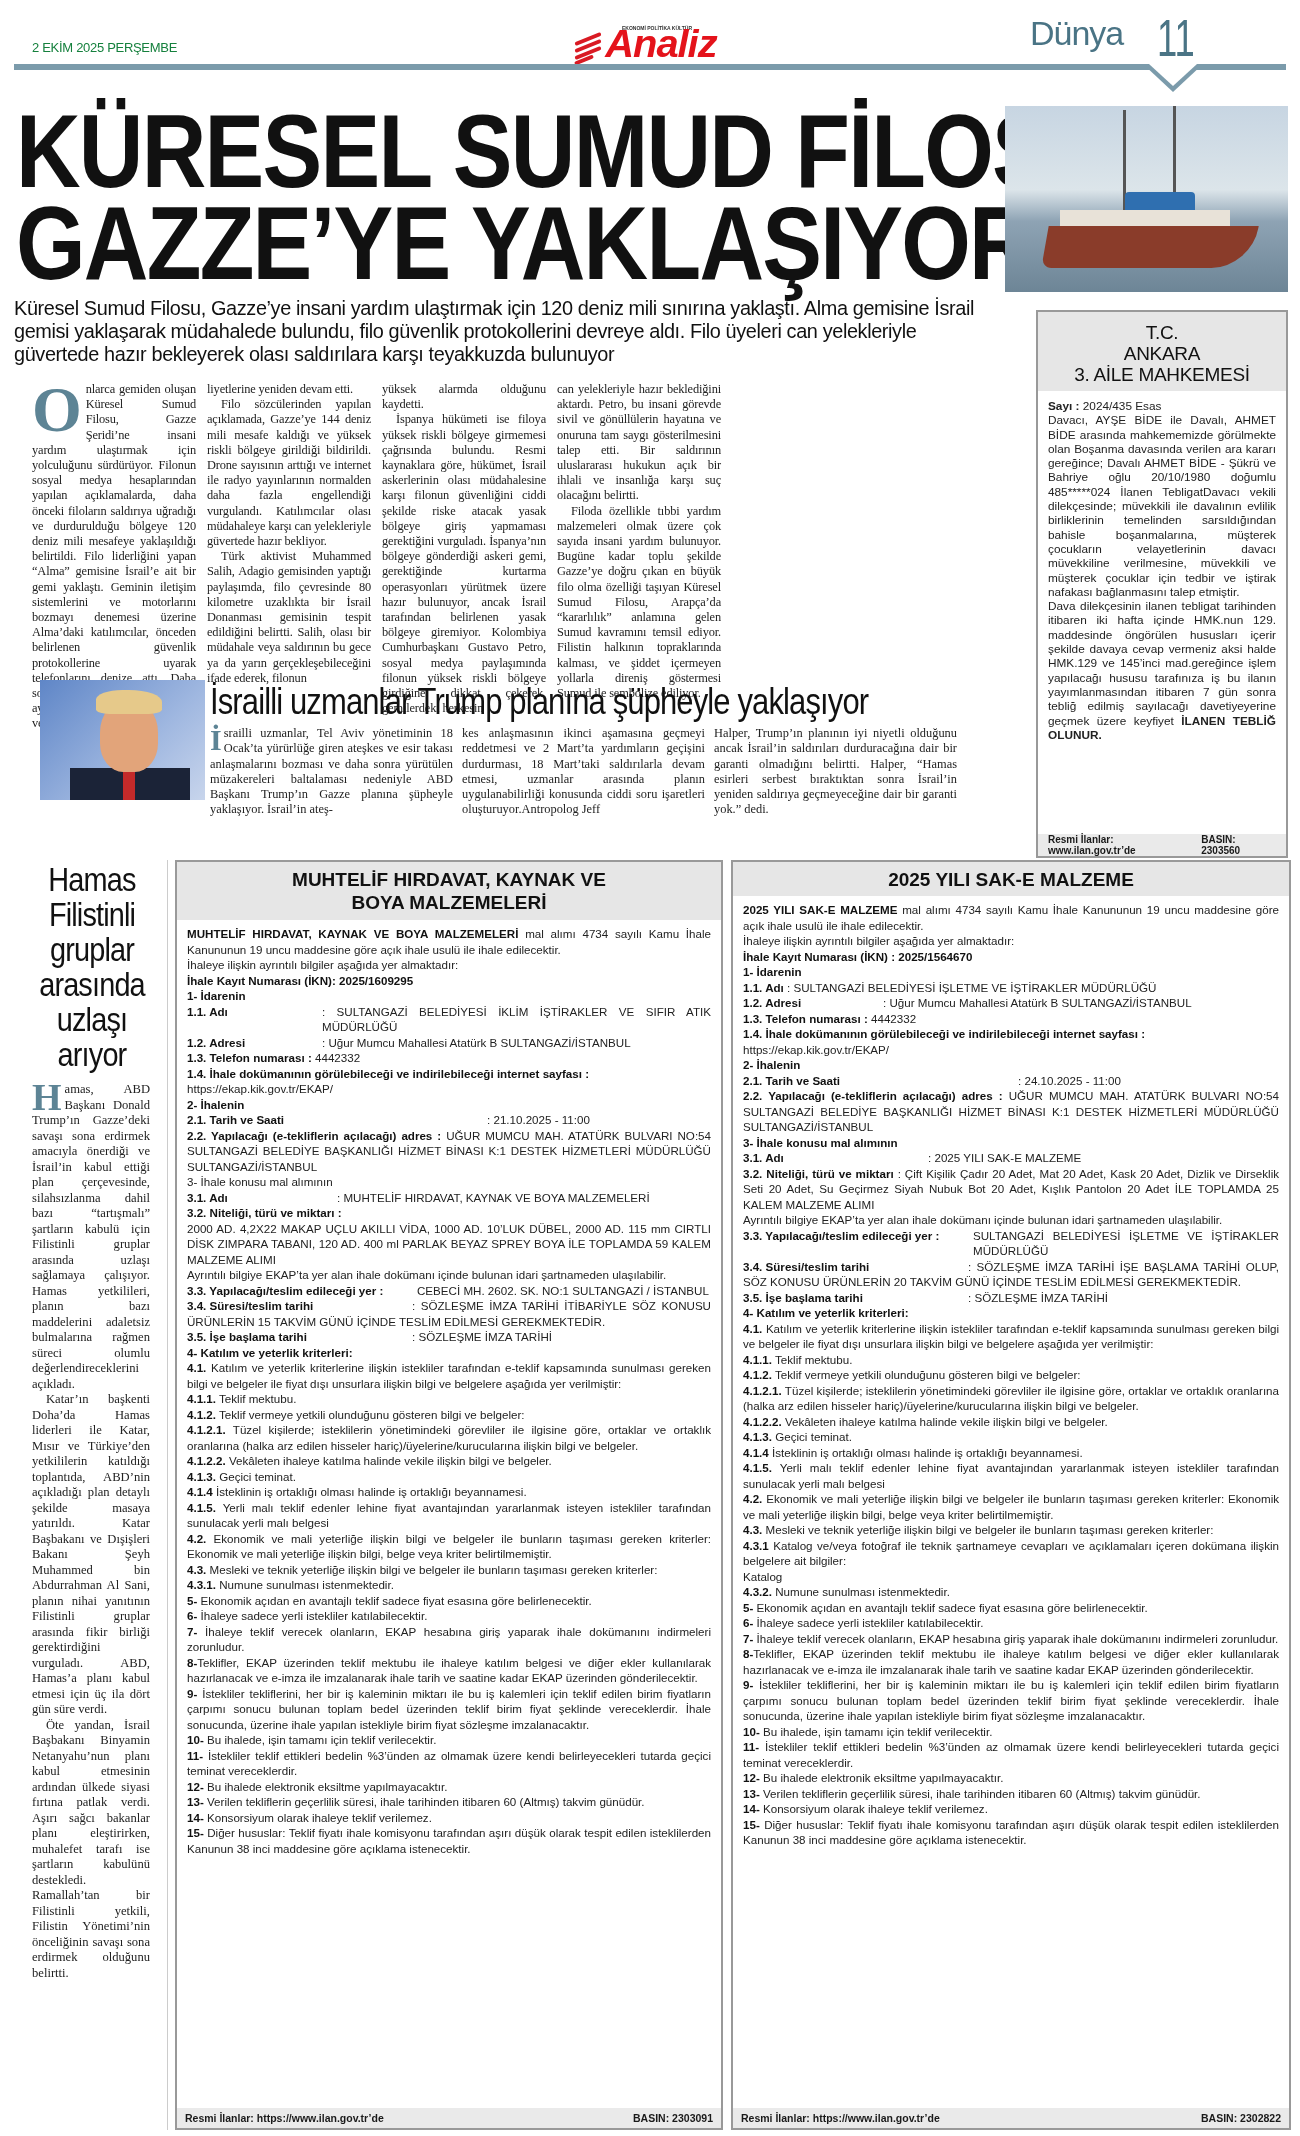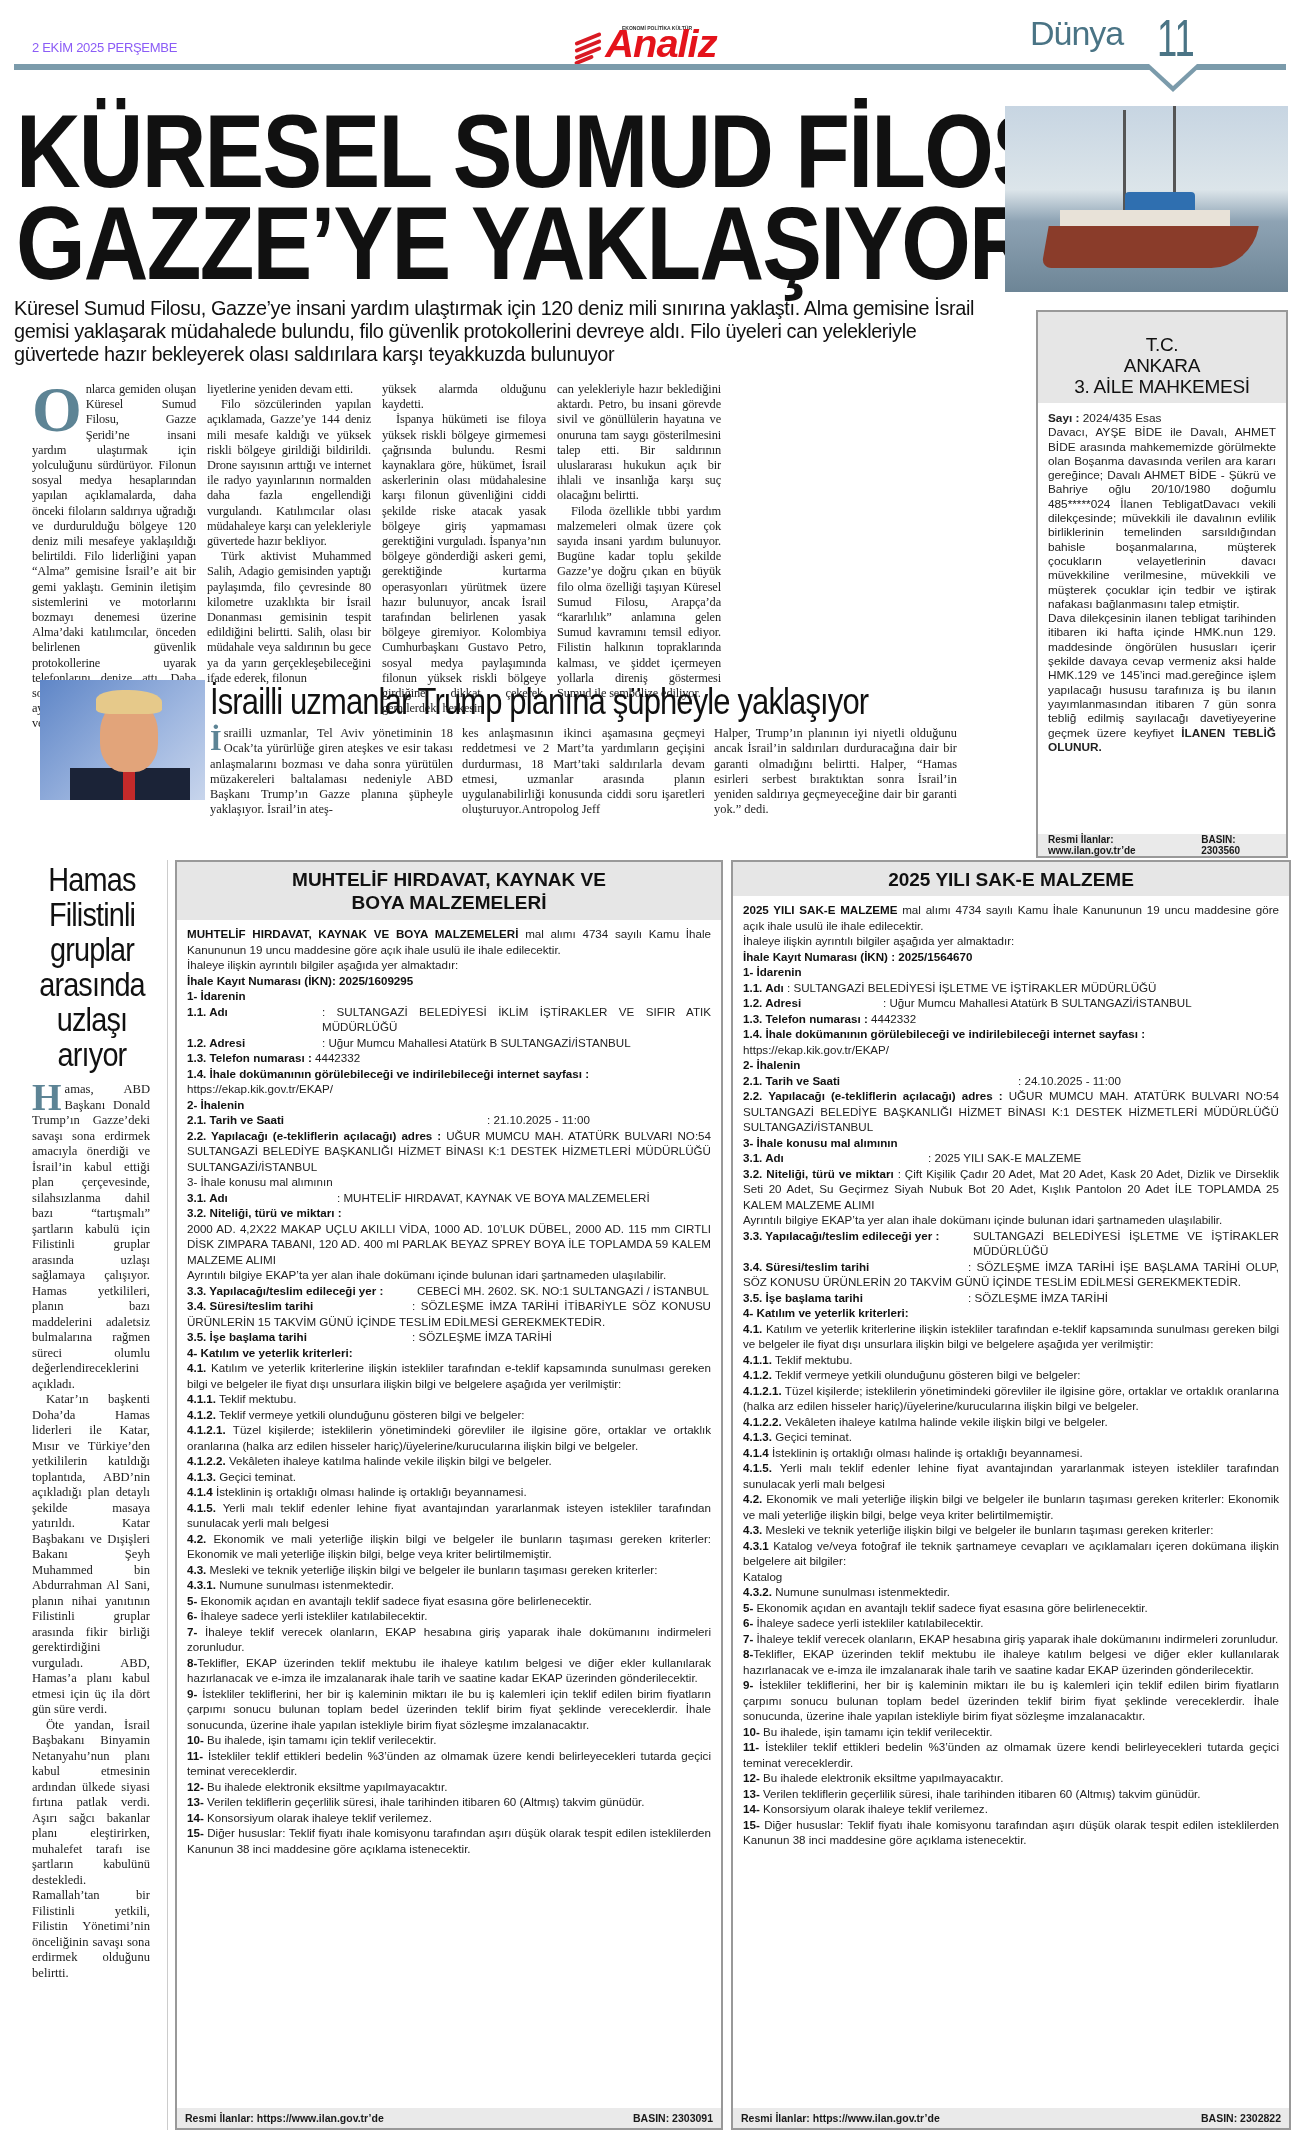--- a/index.html
+++ b/index.html
@@ -1,19 +1,19 @@
 <!DOCTYPE html>
 <html><head>
 <meta charset="utf-8">
 <style>
 *{box-sizing:border-box;margin:0;padding:0}
 body{width:1300px;height:2136px;background:#fff;font-family:"Liberation Serif",serif;color:#1a1a1a;position:relative;overflow:hidden}
 .abs{position:absolute}
 
-#hdr-date{left:32px;top:40px;font-family:"Liberation Sans",sans-serif;font-size:13px;letter-spacing:-0.3px;color:#8b5cf6}
+#hdr-date{left:32px;top:40px;font-family:"Liberation Sans",sans-serif;font-size:13px;letter-spacing:-0.3px;color:#15803d}
 #logo{left:570px;top:25px;width:180px;height:36px;display:flex;align-items:flex-end}
 #logo .swirl{width:38px;height:28px;position:relative}
 #logo .swirl span{position:absolute;left:4px;width:28px;height:4px;background:#d91a23;border-radius:2px;transform:rotate(-22deg)}
 #logo .word{font-family:"Liberation Sans",sans-serif;font-weight:900;font-size:38px;line-height:34px;color:#e4131b;letter-spacing:-1px;font-style:italic;transform:scaleX(1.05)}
 #logo .tag{position:absolute;left:52px;top:0;font-family:"Liberation Sans",sans-serif;font-size:5px;font-weight:bold;color:#333}
 #section{left:1030px;top:14px;font-family:"Liberation Sans",sans-serif;font-size:34px;color:#4a7485;letter-spacing:-1px}
 #pagenum{left:1157px;top:8px;font-family:"Liberation Sans",sans-serif;font-size:52px;color:#4a7485;transform:scaleX(0.7);transform-origin:left}
 #rule{left:14px;top:64px;width:1272px;height:6px;background:#7b9bab}
 #rule-notch{left:1143px;top:64px;width:0;height:0;border-left:30px solid transparent;border-right:30px solid transparent;border-top:28px solid #7b9bab}
 #rule-notch2{left:1149px;top:64px;width:0;height:0;border-left:24px solid transparent;border-right:24px solid transparent;border-top:22px solid #fff}
@@ -32,21 +32,21 @@
 .col{font-size:12.4px;line-height:15.2px;text-align:justify;color:#222;letter-spacing:-0.15px}
 .col p{text-indent:14px}
 .col p.first{text-indent:0}
 .dropO{float:left;font-size:64px;line-height:52px;color:#5d8495;font-weight:bold;margin:2px 4px 0 0;font-family:"Liberation Serif",serif}
 #c1{left:32px;top:382px;width:164px}
 #c2{left:207px;top:382px;width:164px}
 #c3{left:382px;top:382px;width:164px}
 #c4{left:557px;top:382px;width:164px}
 
 #court{left:1036px;top:310px;width:252px;height:548px;border:2px solid #999;background:#fff}
-#court-head{background:#e6e6e6;text-align:center;font-family:"Liberation Sans",sans-serif;font-size:19px;line-height:21px;color:#111;padding:22px 0 6px;letter-spacing:-0.3px}
+#court-head{background:#e6e6e6;text-align:center;font-family:"Liberation Sans",sans-serif;font-size:19px;line-height:21px;color:#111;padding:10px 0 6px;letter-spacing:-0.3px}
 #court-body{padding:8px 10px;font-family:"Liberation Sans",sans-serif;font-size:11.8px;line-height:14.3px;text-align:justify;color:#222}
 #court-foot{position:absolute;left:0;right:0;bottom:0;height:22px;background:#eaeaea;font-family:"Liberation Sans",sans-serif;font-size:10px;font-weight:bold;display:flex;justify-content:center;align-items:center;padding:0 10px}
 #trump-photo{left:40px;top:680px;width:165px;height:120px;background:linear-gradient(135deg,#5f86c7 0%,#9fb7e0 60%,#c8d5ec 100%);overflow:hidden}
 #trump-photo .face{position:absolute;left:60px;top:20px;width:58px;height:72px;background:#e2a47a;border-radius:45% 45% 40% 40%}
 #trump-photo .hair{position:absolute;left:56px;top:10px;width:66px;height:24px;background:#e6c98a;border-radius:40% 50% 20% 20%}
 #trump-photo .suit{position:absolute;left:30px;top:88px;width:120px;height:40px;background:#1b2337}
 #trump-photo .tie{position:absolute;left:83px;top:90px;width:12px;height:30px;background:#c42a2a}
 #trump-title{left:210px;top:682px;font-family:"Liberation Sans",sans-serif;font-size:36px;line-height:40px;color:#111;letter-spacing:-1px;transform:scaleX(0.86);transform-origin:left;white-space:nowrap}
 .tcol{font-size:12.4px;line-height:15.3px;text-align:justify;color:#222}
 #t1{left:210px;top:726px;width:243px}

